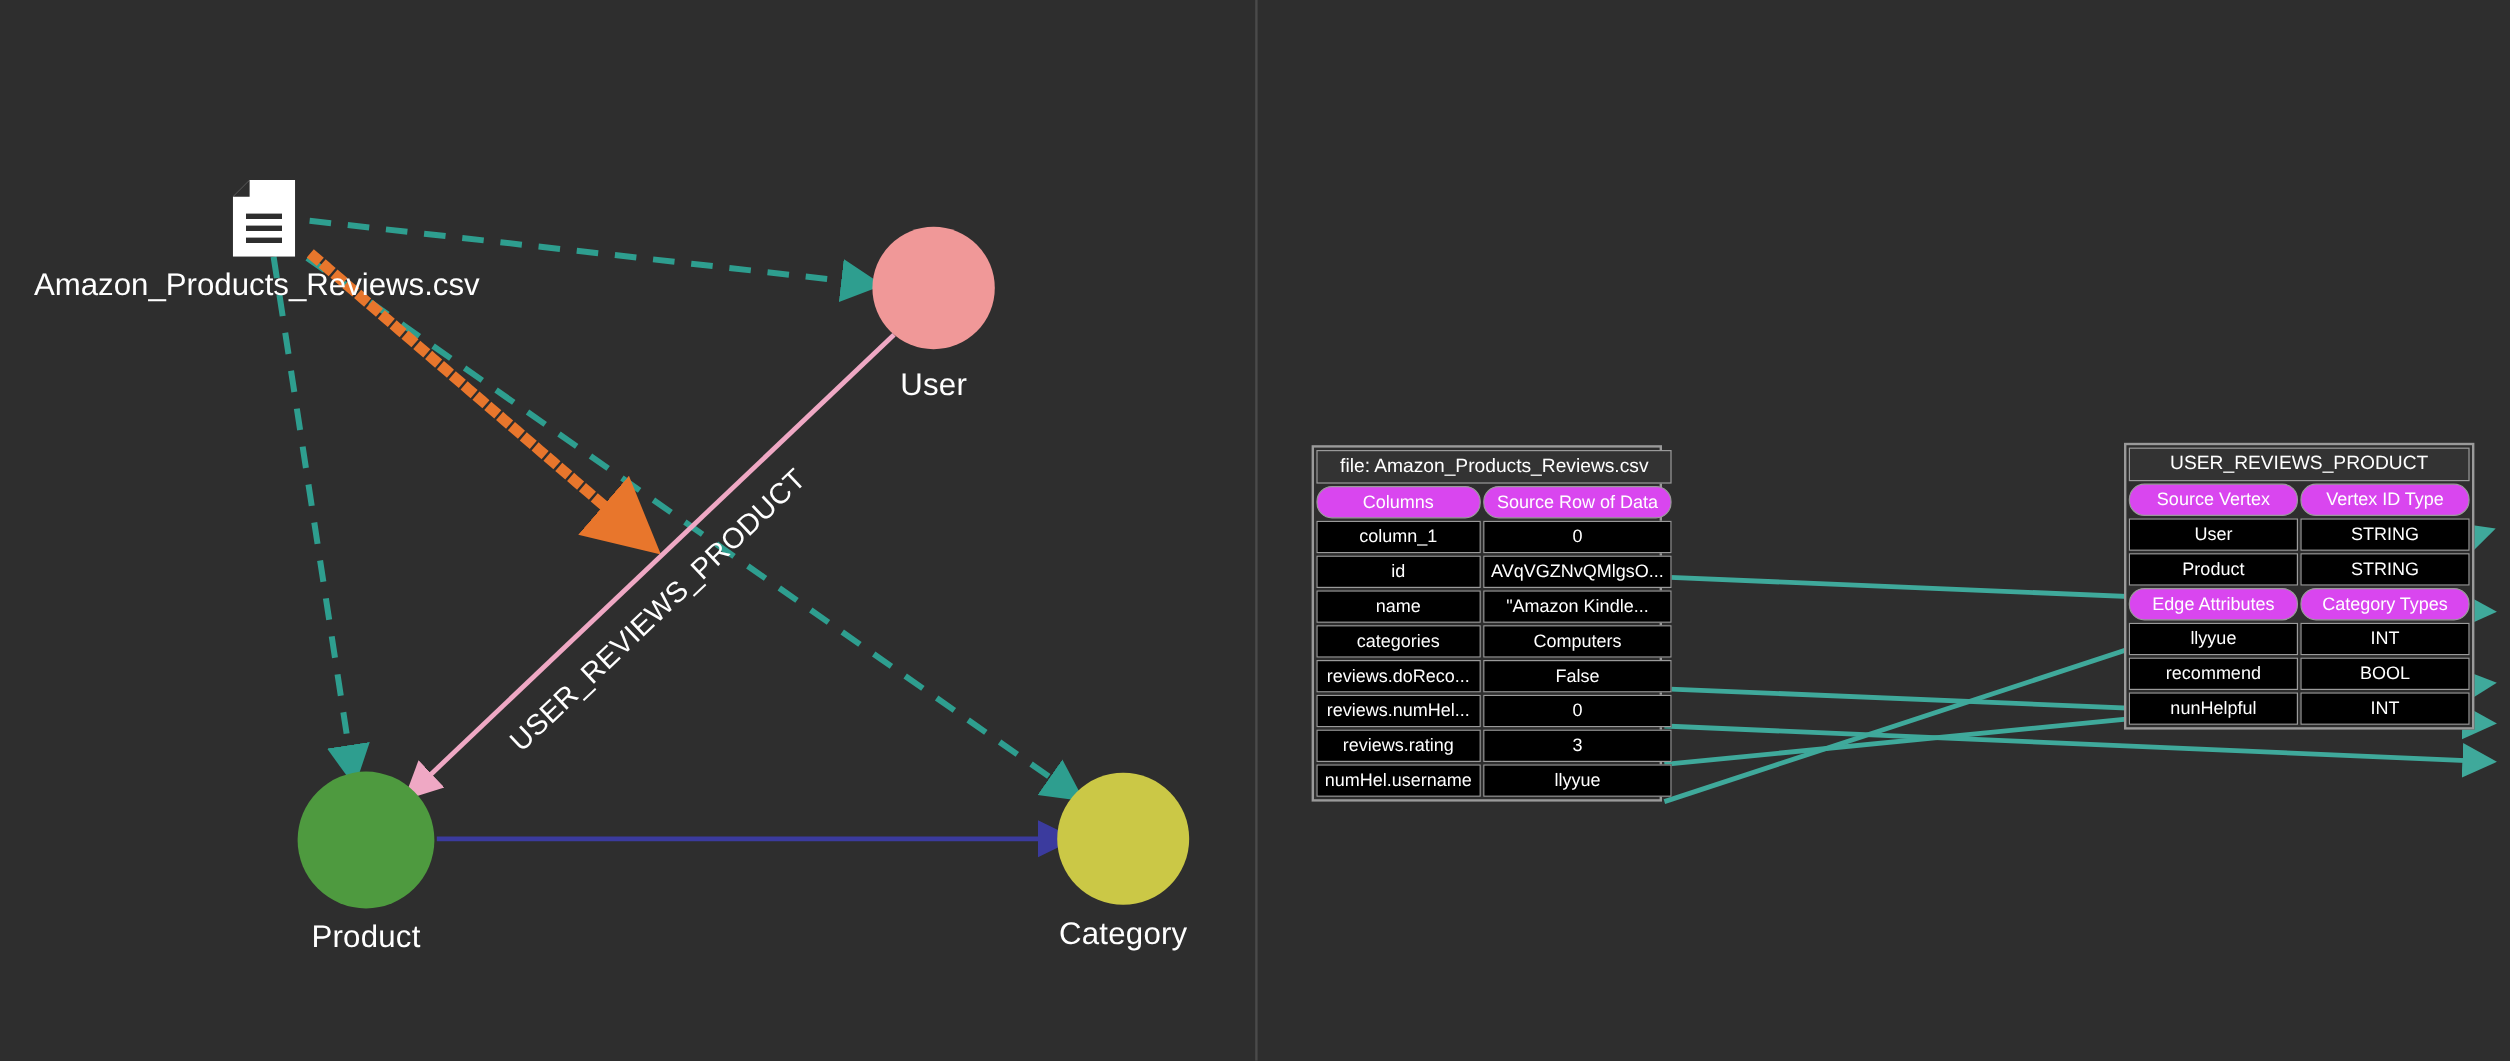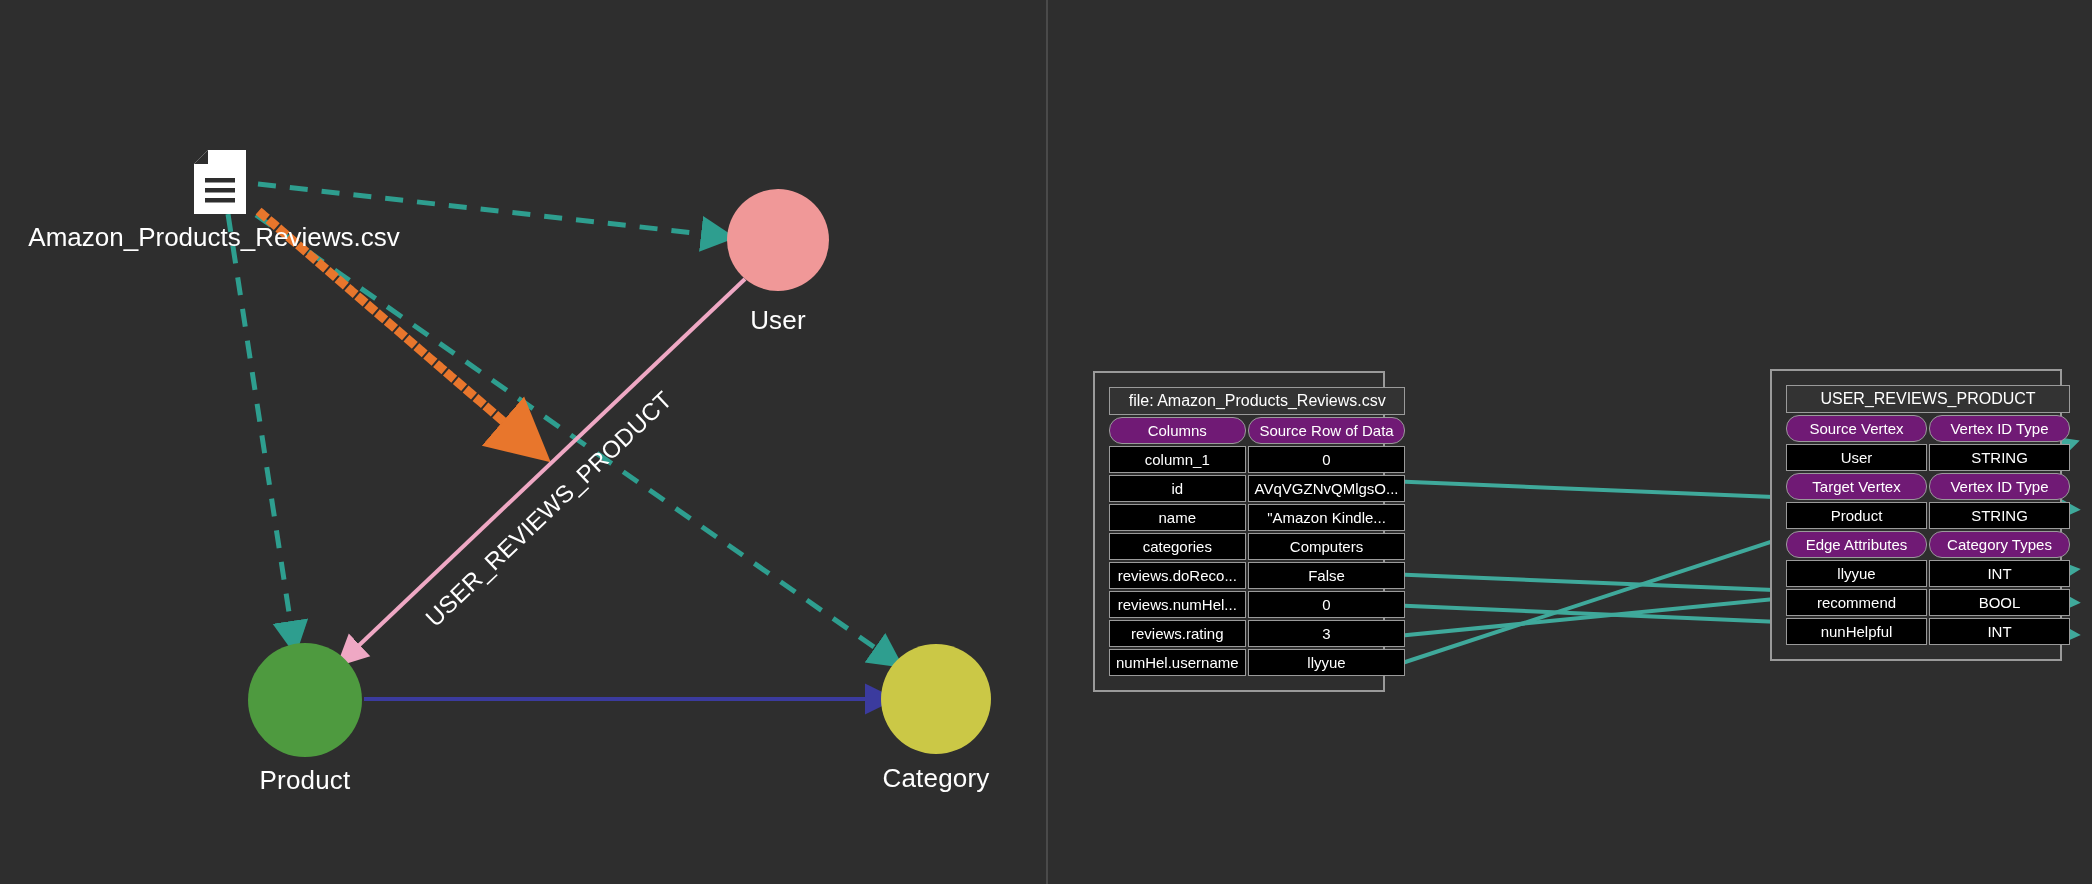--- a/index.html
+++ b/index.html
@@ -79,40 +79,40 @@
     border: 2px solid #9a9a9a;
     border-collapse: separate;
     border-spacing: 0;
     background: #2e2e2e;
     box-sizing: border-box;
   }
   .schema-table table {
     border-collapse: separate;
     border-spacing: 2px;
     width: 100%;
-    margin: 12px;
+    margin: 0;
   }
   .schema-table td {
     background: #000000;
     border: 1px solid #9a9a9a;
     color: #ffffff;
     font-size: 15px;
     text-align: center;
     padding: 4px 6px;
     height: 22px;
     white-space: nowrap;
     overflow: hidden;
     box-sizing: border-box;
   }
   .schema-table td.title {
     background: #333333;
     font-size: 16px;
   }
   .schema-table td.header {
-    background: #701a75;
+    background: #d946ef;
     border-radius: 13px;
   }
   #left-table { left: 1093px; top: 371px; width: 292px; }
   #right-table { left: 1770px; top: 369px; width: 292px; }
   #left-table td { width: 50%; }
   #right-table td { width: 50%; }
 </style>
 </head>
 <body>
 
@@ -253,24 +253,20 @@
         </tr>
         <tr>
           <td class="header">Source Vertex</td>
           <td class="header">Vertex ID Type</td>
         </tr>
         <tr>
           <td>User</td>
           <td>STRING</td>
         </tr>
         <tr>
-          <td class="header">Target Vertex</td>
-          <td class="header">Vertex ID Type</td>
-        </tr>
-        <tr>
           <td>Product</td>
           <td>STRING</td>
         </tr>
         <tr>
           <td class="header">Edge Attributes</td>
           <td class="header">Category Types</td>
         </tr>
         <tr>
           <td>llyyue</td>
           <td>INT</td>

